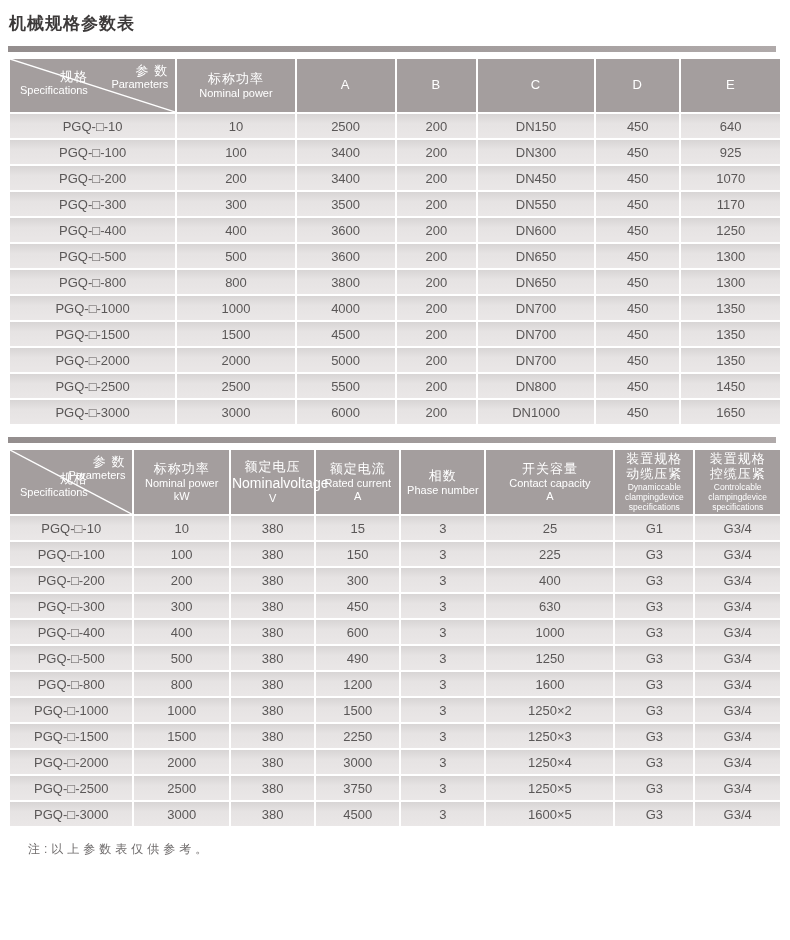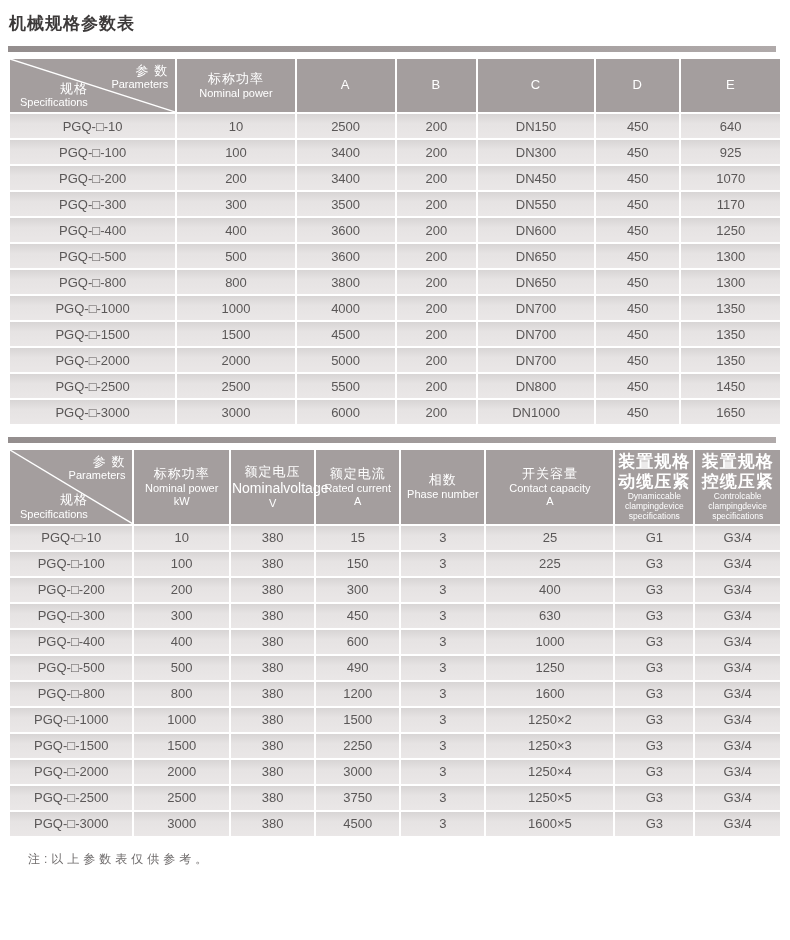--- a/index.html
+++ b/index.html
@@ -37,26 +37,26 @@
     color:#ffffff;
     font-weight:normal;
     text-align:center;
     vertical-align:middle;
     padding:2px 1px;
   }
   #table-mech th { height:53px; }
   #table-elec th { height:60px; }
   .h-cn { font-size:13px; line-height:1.25; letter-spacing:1px; }
   .h-en { font-size:11px; line-height:1.2; letter-spacing:0; }
-  th.sm .h-cn { font-size:17px; line-height:1.15; letter-spacing:1px;font-weight:bold; }
+  th.sm .h-cn { font-size:13px; line-height:1.15; letter-spacing:1px; }
   th.sm .h-en { font-size:8.5px; line-height:1.2; }
   th.corner { position:relative; padding:0; }
   th.corner svg.diag { position:absolute; left:0; top:0; width:100%; height:100%; }
   .corner-param { position:absolute; top:5px; right:7px; text-align:center; }
-  .corner-spec  { position:absolute; bottom:4px; left:10px; text-align:center; }
+  .corner-spec  { position:absolute; bottom:16px; left:10px; text-align:center; }
   .corner-param .h-cn, .corner-spec .h-cn { font-size:13px; line-height:1.1;text-align:right; }
   .corner-param .h-en, .corner-spec .h-en { font-size:11px; line-height:1.1; }
   table.spec td {
     height:24px;
     text-align:center;
     vertical-align:middle;
     font-size:13px;
     color:#5a5757;
     background:linear-gradient(180deg,#d8d5d5 0%,#e6e3e3 40%,#eae7e7 100%);
   }

